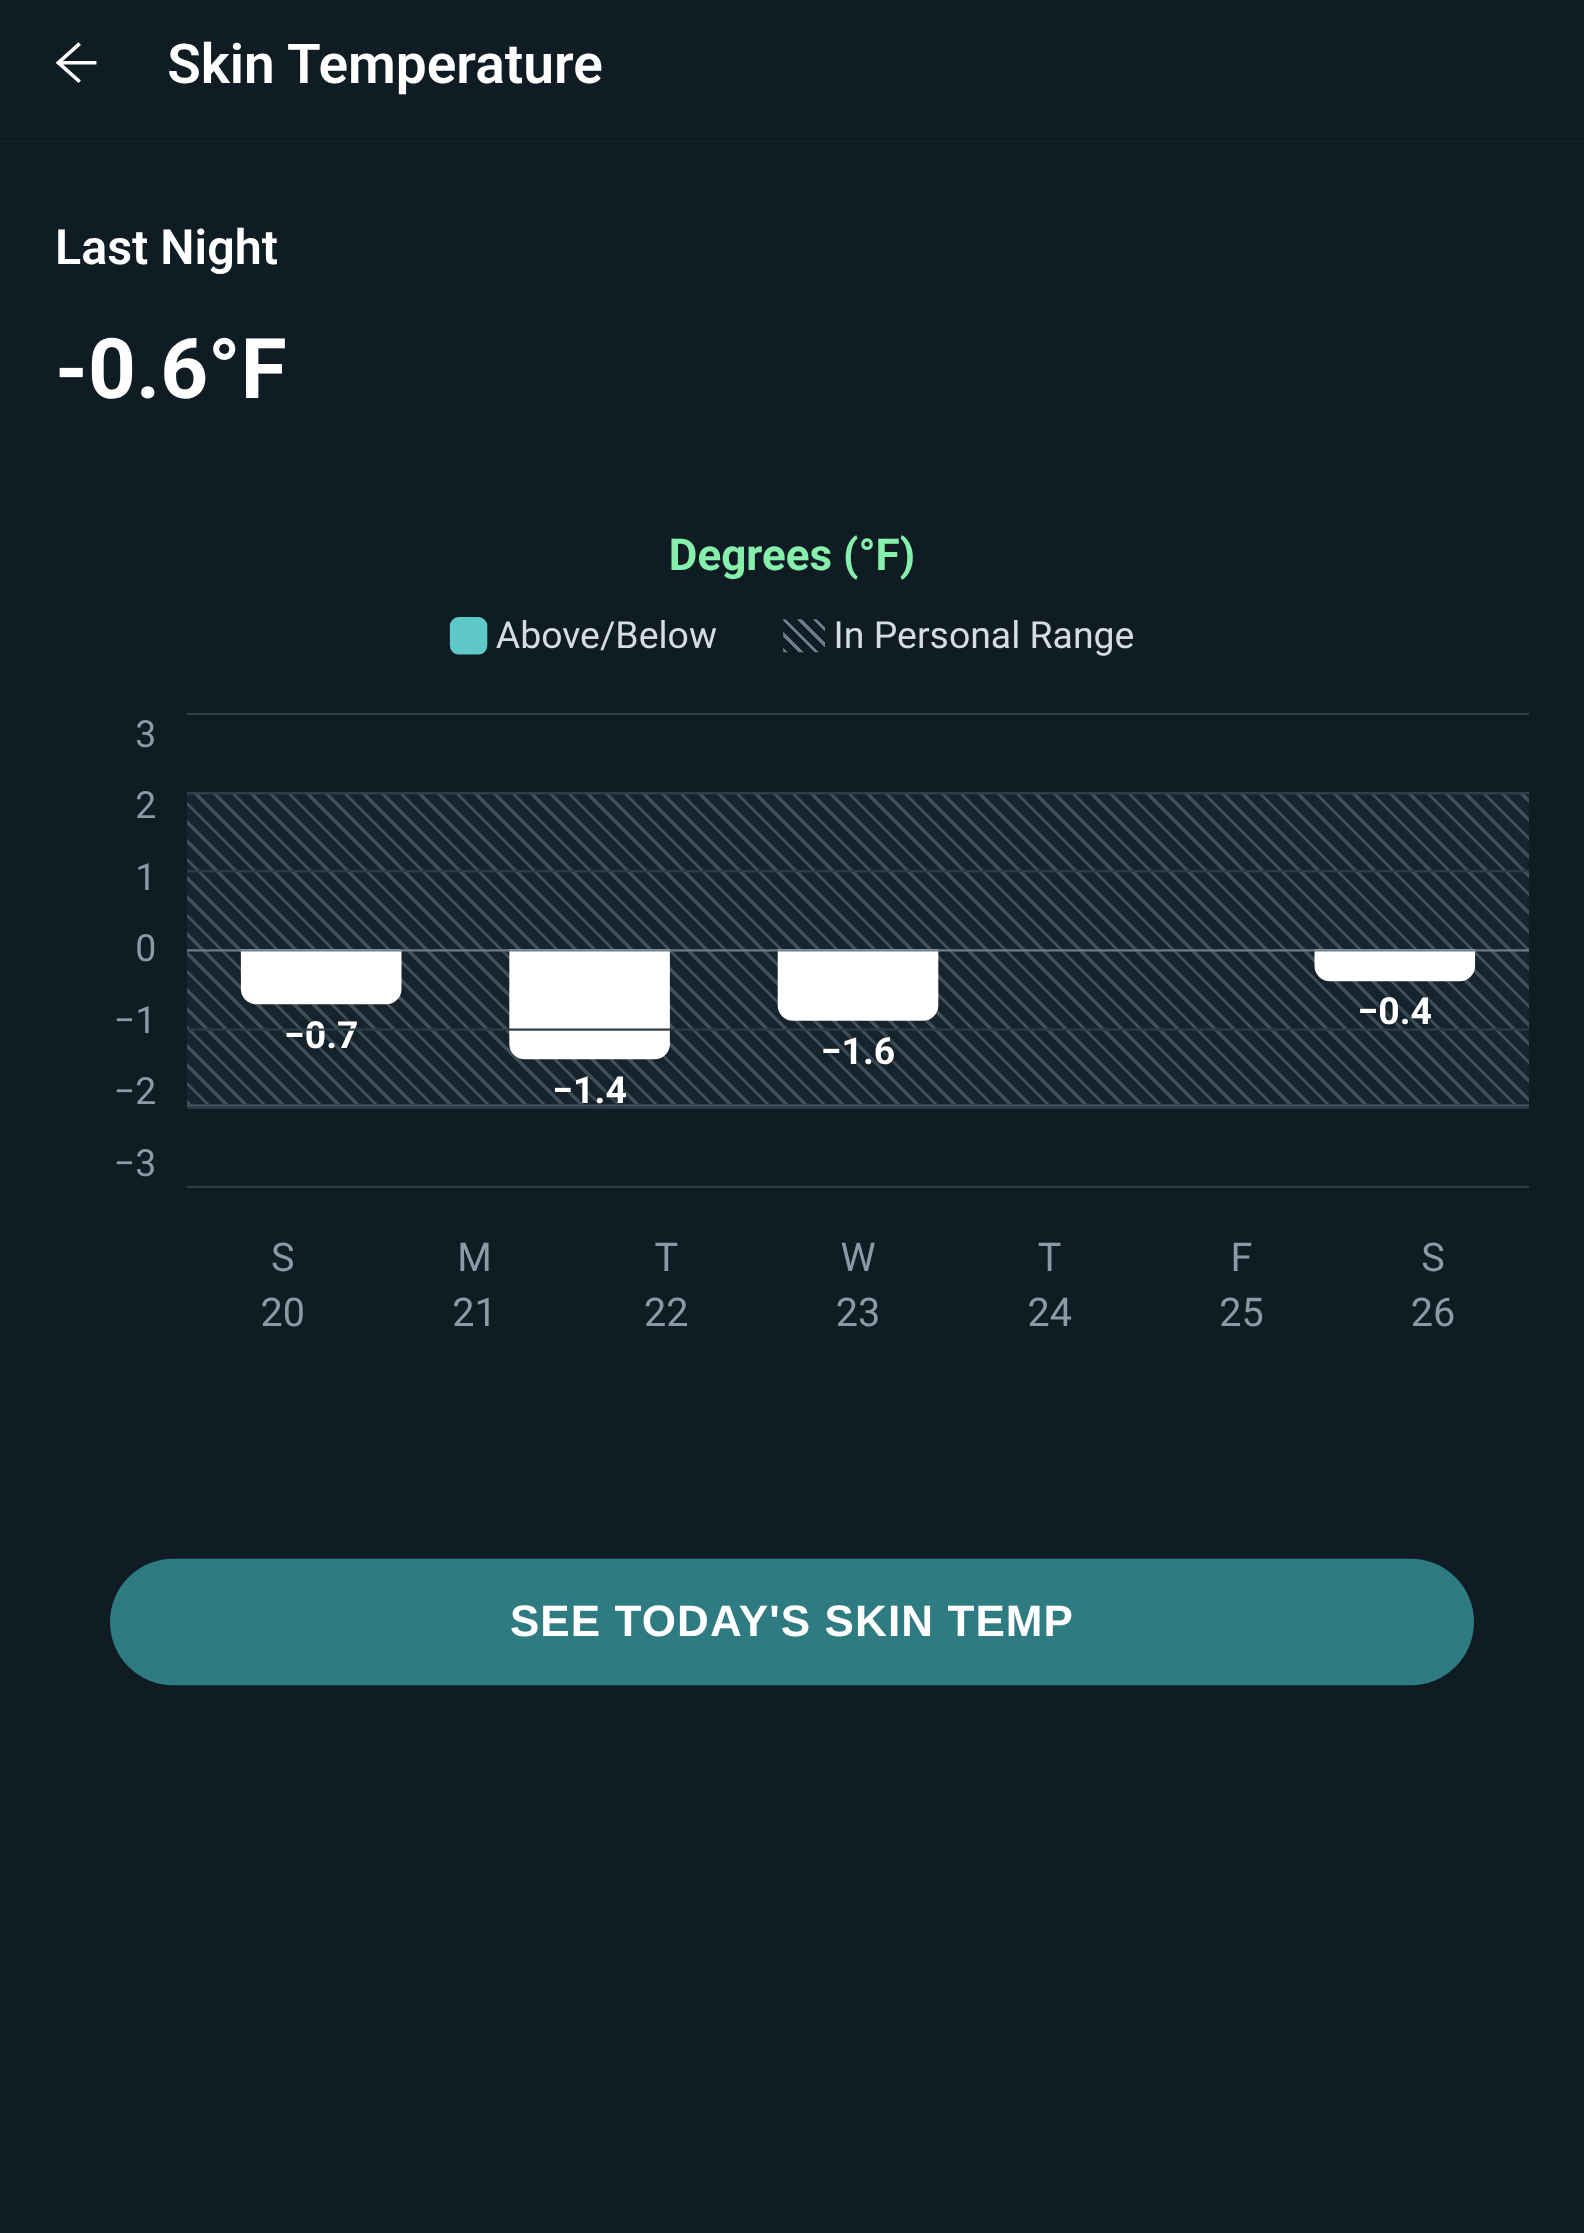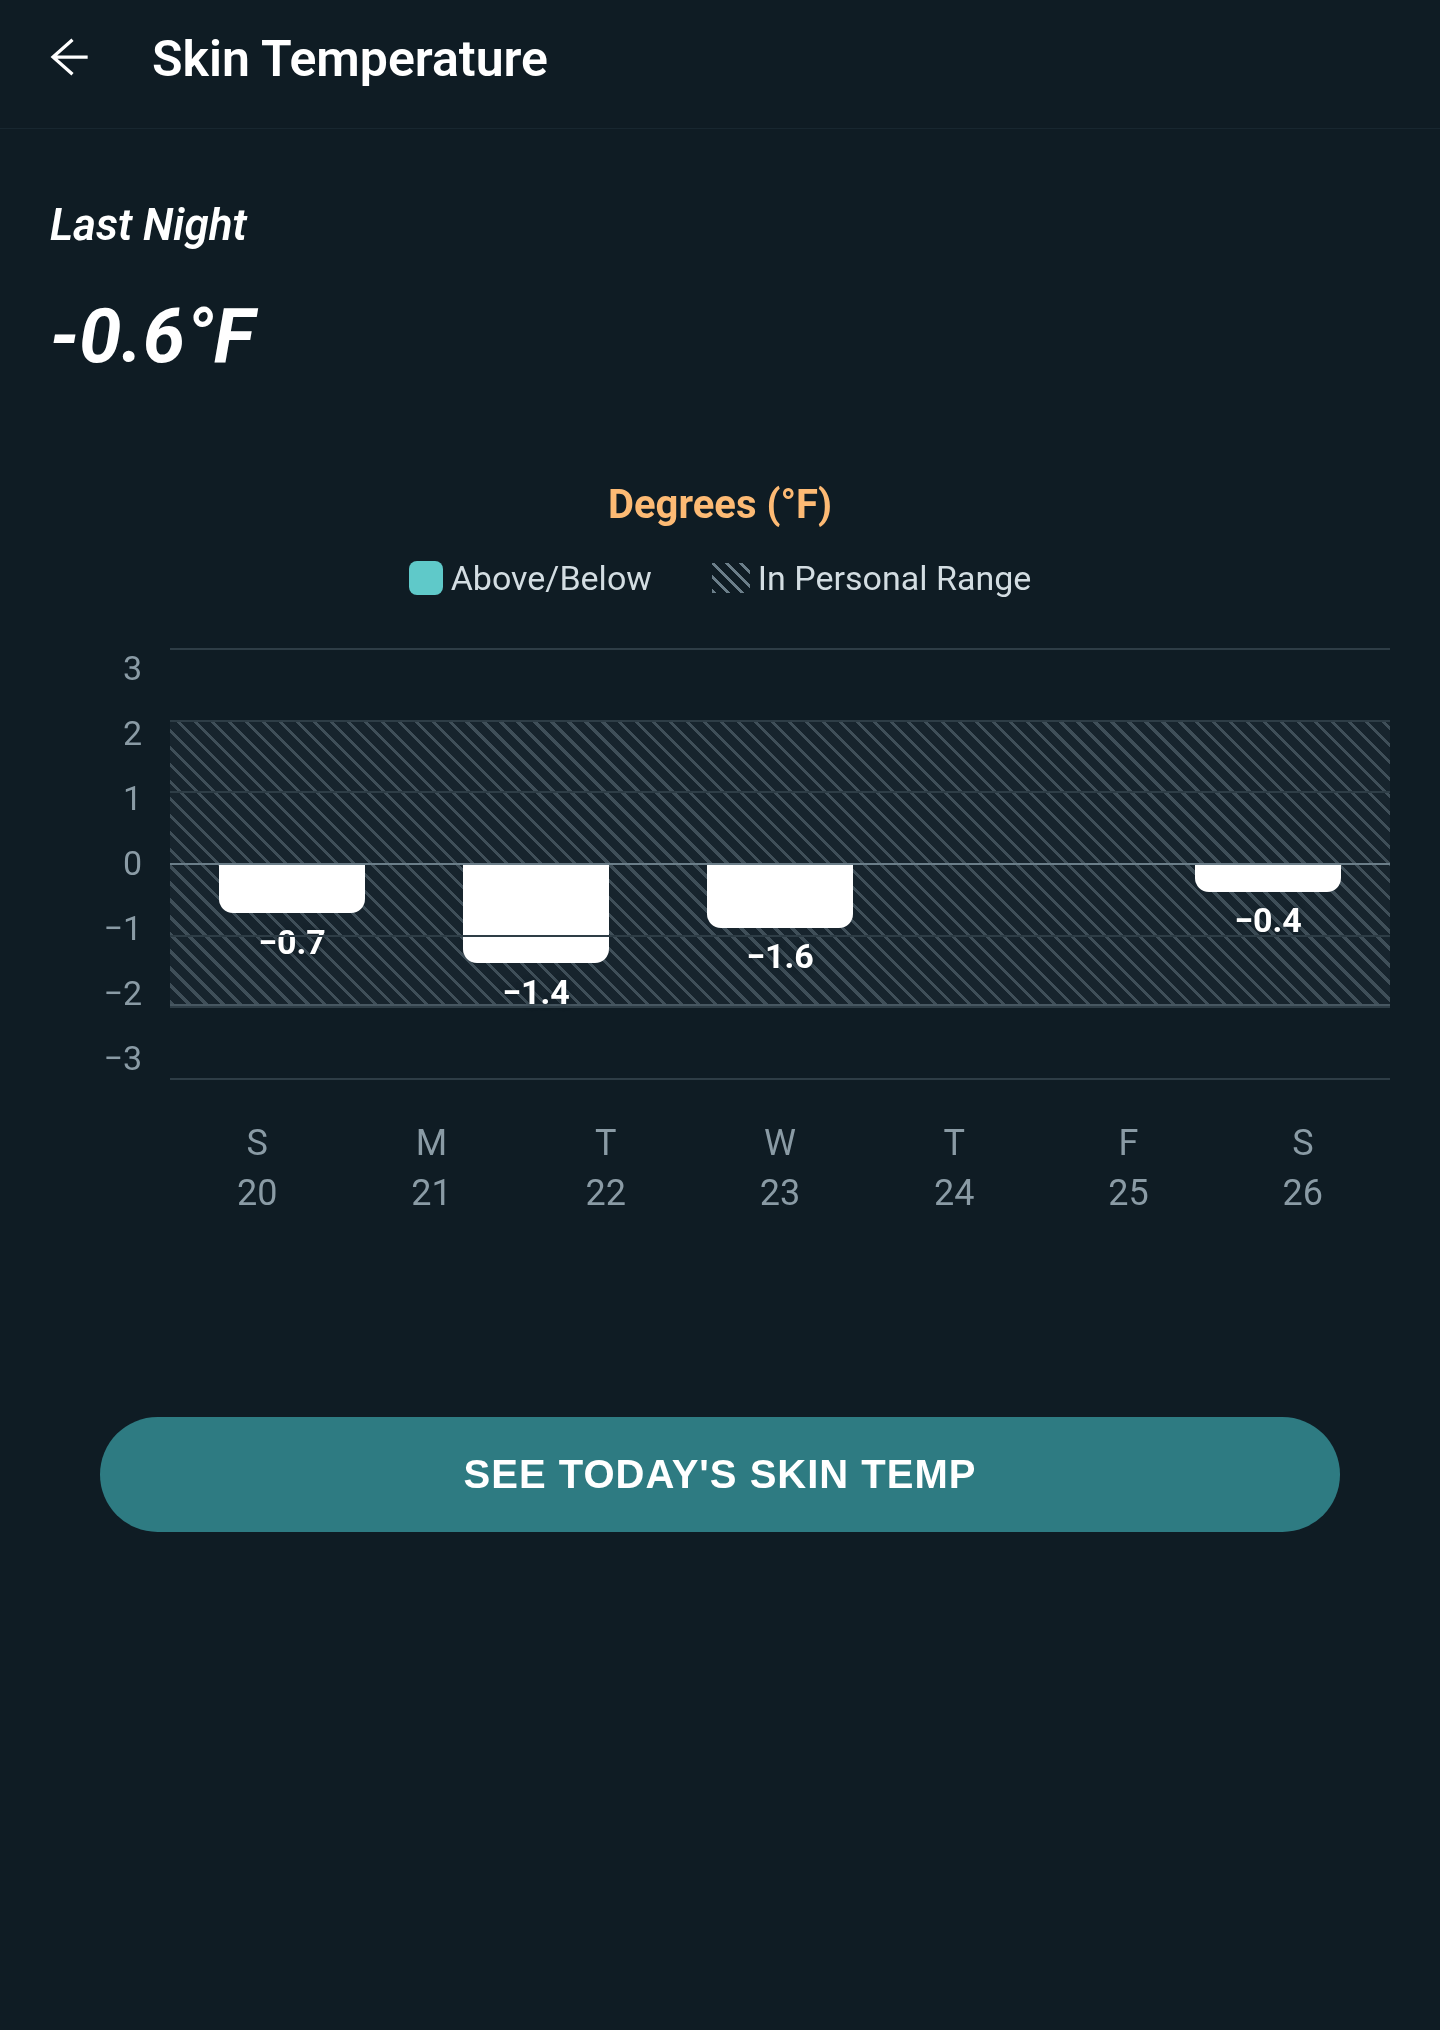--- a/index.html
+++ b/index.html
@@ -14,27 +14,27 @@
   .header {
     display: flex;
     align-items: center;
     padding: 30px 40px 40px 40px;
     gap: 60px;
     border-bottom: 1px solid #182730;
   }
   .back-icon svg { width: 52px; height: 52px; stroke: #fff; stroke-width: 3; fill: none; }
   .page-title { font-size: 50px; font-weight: 600; color: #fff; }
 
-  .section { padding: 40px 50px 0 50px; font-style: italic; }
+  .section { padding: 40px 50px 0 50px; }
   .last-night-label { font-size: 44px; font-weight: 600; color: #fff; margin-top: 30px; }
   .big-value { font-size: 76px; font-weight: 700; color: #fff; margin-top: 40px; }
   .desc { font-size: 40px; line-height: 1.55; color: #d3dde2; margin-top: 50px; max-width: 1250px; }
 
   .chart-block { padding: 100px 50px 0 50px; }
-  .chart-title { text-align: center; font-size: 40px; font-weight: 700; color: #fdba74; }
+  .chart-title { text-align: center; font-size: 40px; font-weight: 700; color: #86efac; }
   .legend { display: flex; justify-content: center; align-items: center; gap: 60px; margin-top: 30px; font-size: 34px; color: #d3dde2; }
   .legend-item { display: flex; align-items: center; gap: 8px; }
   .swatch-solid { width: 34px; height: 34px; background: #5fc9c9; border-radius: 8px; }
   .swatch-hatch {
     width: 38px; height: 30px;
     background-image: repeating-linear-gradient(45deg, #6b7e89 0 3px, transparent 3px 10px);
   }
 
   .chart-area { position: relative; margin-top: 50px; height: 430px; display: flex; }
   .y-axis { width: 120px; display: flex; flex-direction: column; justify-content: space-between; align-items: flex-end; padding-right: 28px; font-size: 34px; color: #8a9ba5; }

